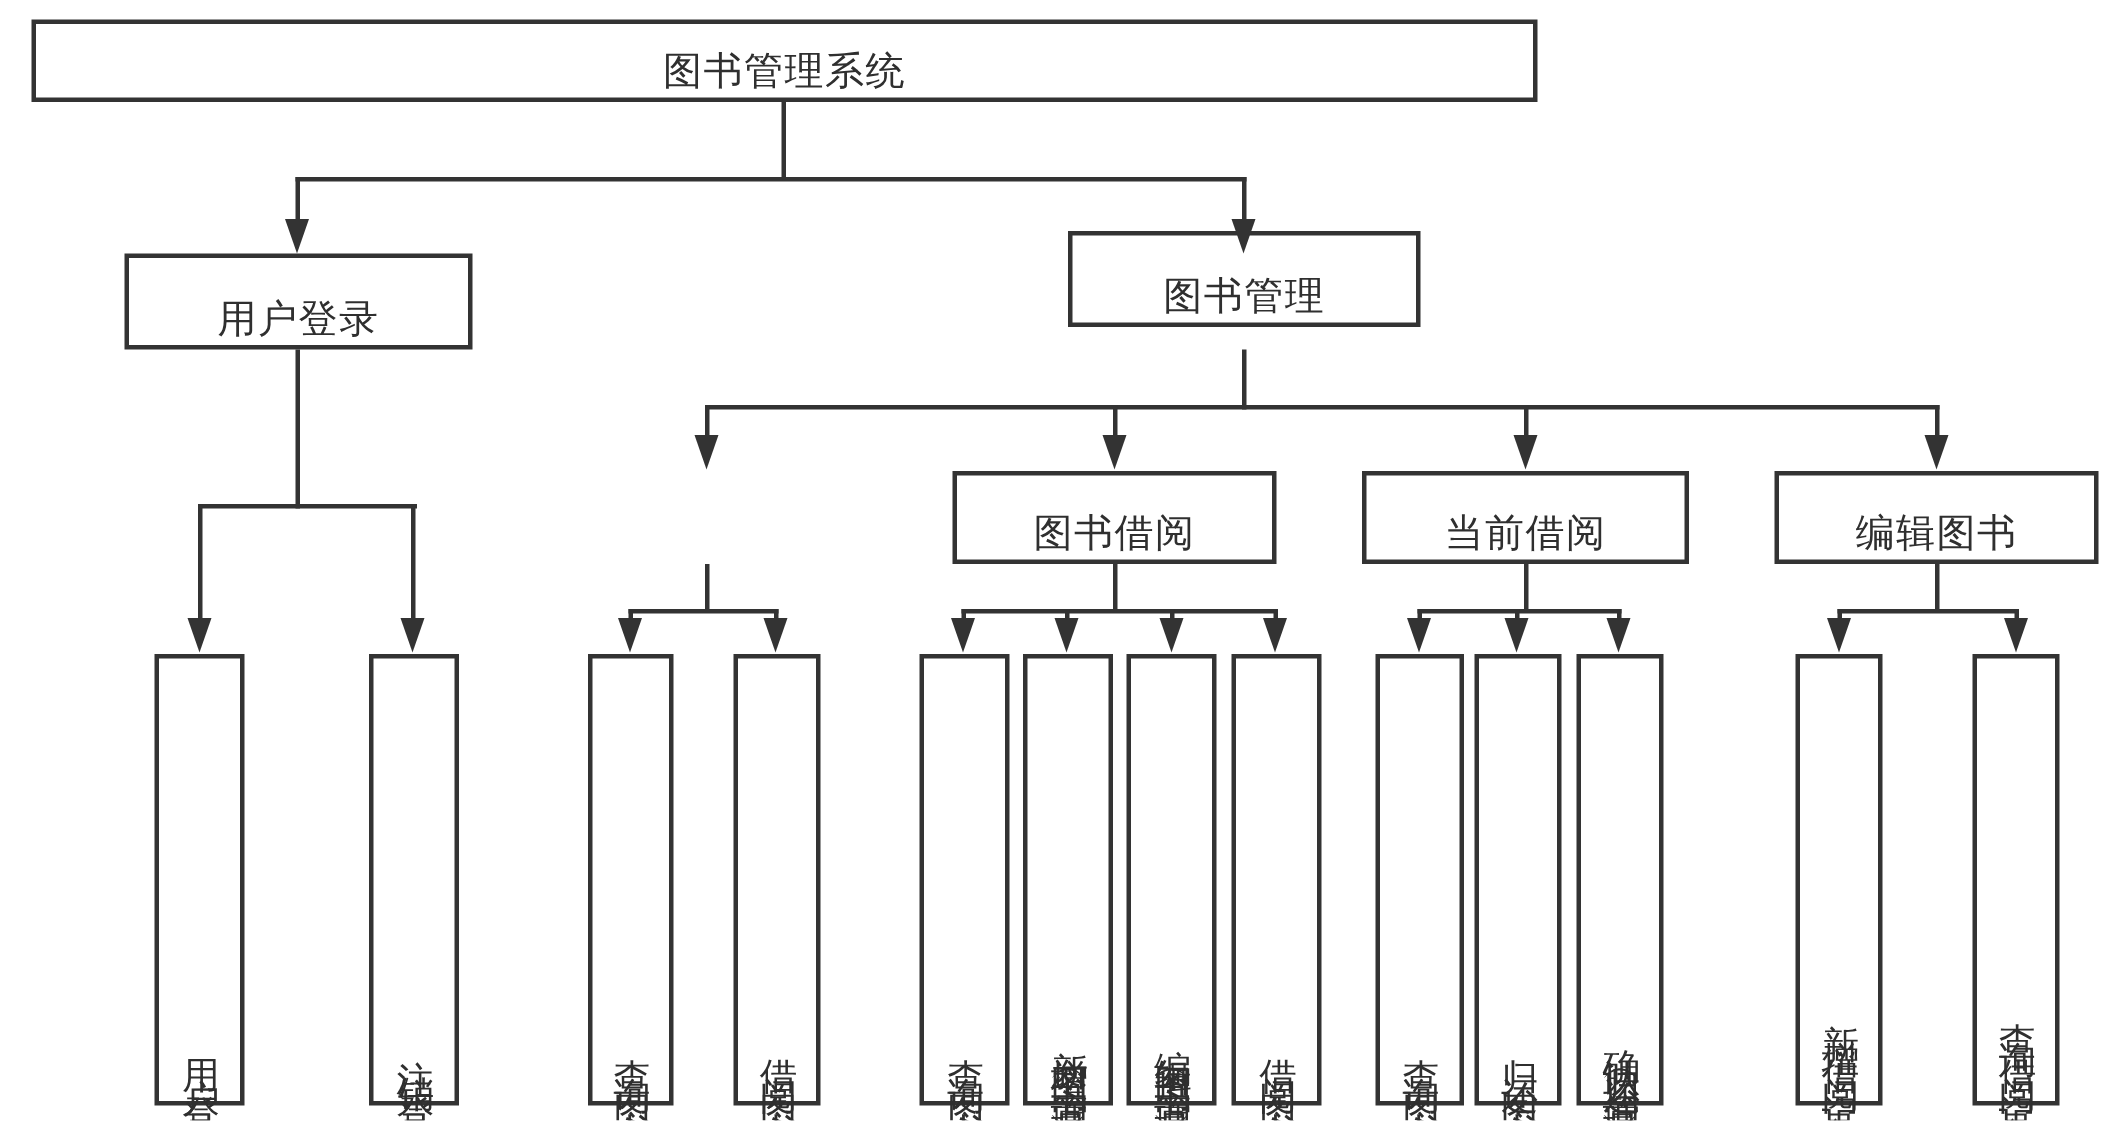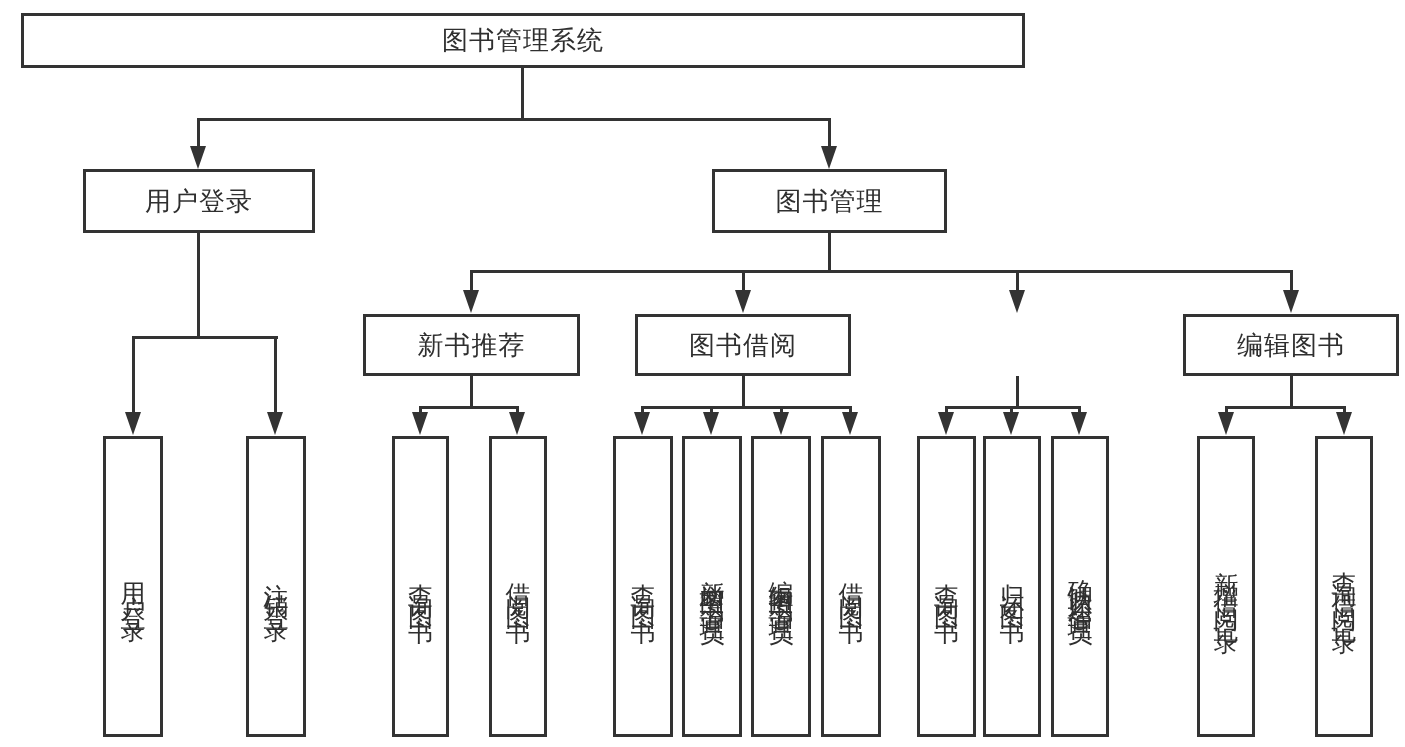--- a/index.html
+++ b/index.html
@@ -15,21 +15,21 @@
     width:1405px;height:747px;
     background:var(--bg);
     overflow:hidden;
   }
   .box{
     position:absolute;
     box-sizing:border-box;
     border:3px solid var(--line);
     background:#fff;
     display:flex;
-    align-items:center;
+    align-items:flex-end;
     justify-content:center;
   }
   .box .label{
     font-size:26px;
     color:var(--text);
     letter-spacing:1px;
     white-space:nowrap;
   }
   .leaf .label{
     writing-mode:vertical-rl;
@@ -67,29 +67,29 @@
 
 <div class="canvas">
 
   <div class="box" style="left:21px;top:13px;width:1004px;height:55px">
     <span class="label">图书管理系统</span>
   </div>
 
   <div class="box" style="left:83px;top:169px;width:232px;height:64px">
     <span class="label">用户登录</span>
   </div>
-  <div class="box" style="left:712px;top:169px;width:235px;height:64px">
+  <div class="box" style="left:712px;top:154px;width:235px;height:64px">
     <span class="label">图书管理</span>
   </div>
 
-  <div class="box" style="left:363px;top:314px;width:217px;height:62px">
-    <span class="label">新书推荐</span>
-  </div>
   <div class="box" style="left:635px;top:314px;width:216px;height:62px">
     <span class="label">图书借阅</span>
+  </div>
+  <div class="box" style="left:908px;top:314px;width:218px;height:62px">
+    <span class="label">当前借阅</span>
   </div>
   <div class="box" style="left:1183px;top:314px;width:216px;height:62px">
     <span class="label">编辑图书</span>
   </div>
 
   <div class="box leaf" style="left:103px;top:436px;width:60px;height:301px">
     <span class="label">用户登录</span>
   </div>
   <div class="box leaf" style="left:246px;top:436px;width:60px;height:301px">
     <span class="label">注销登录</span>

